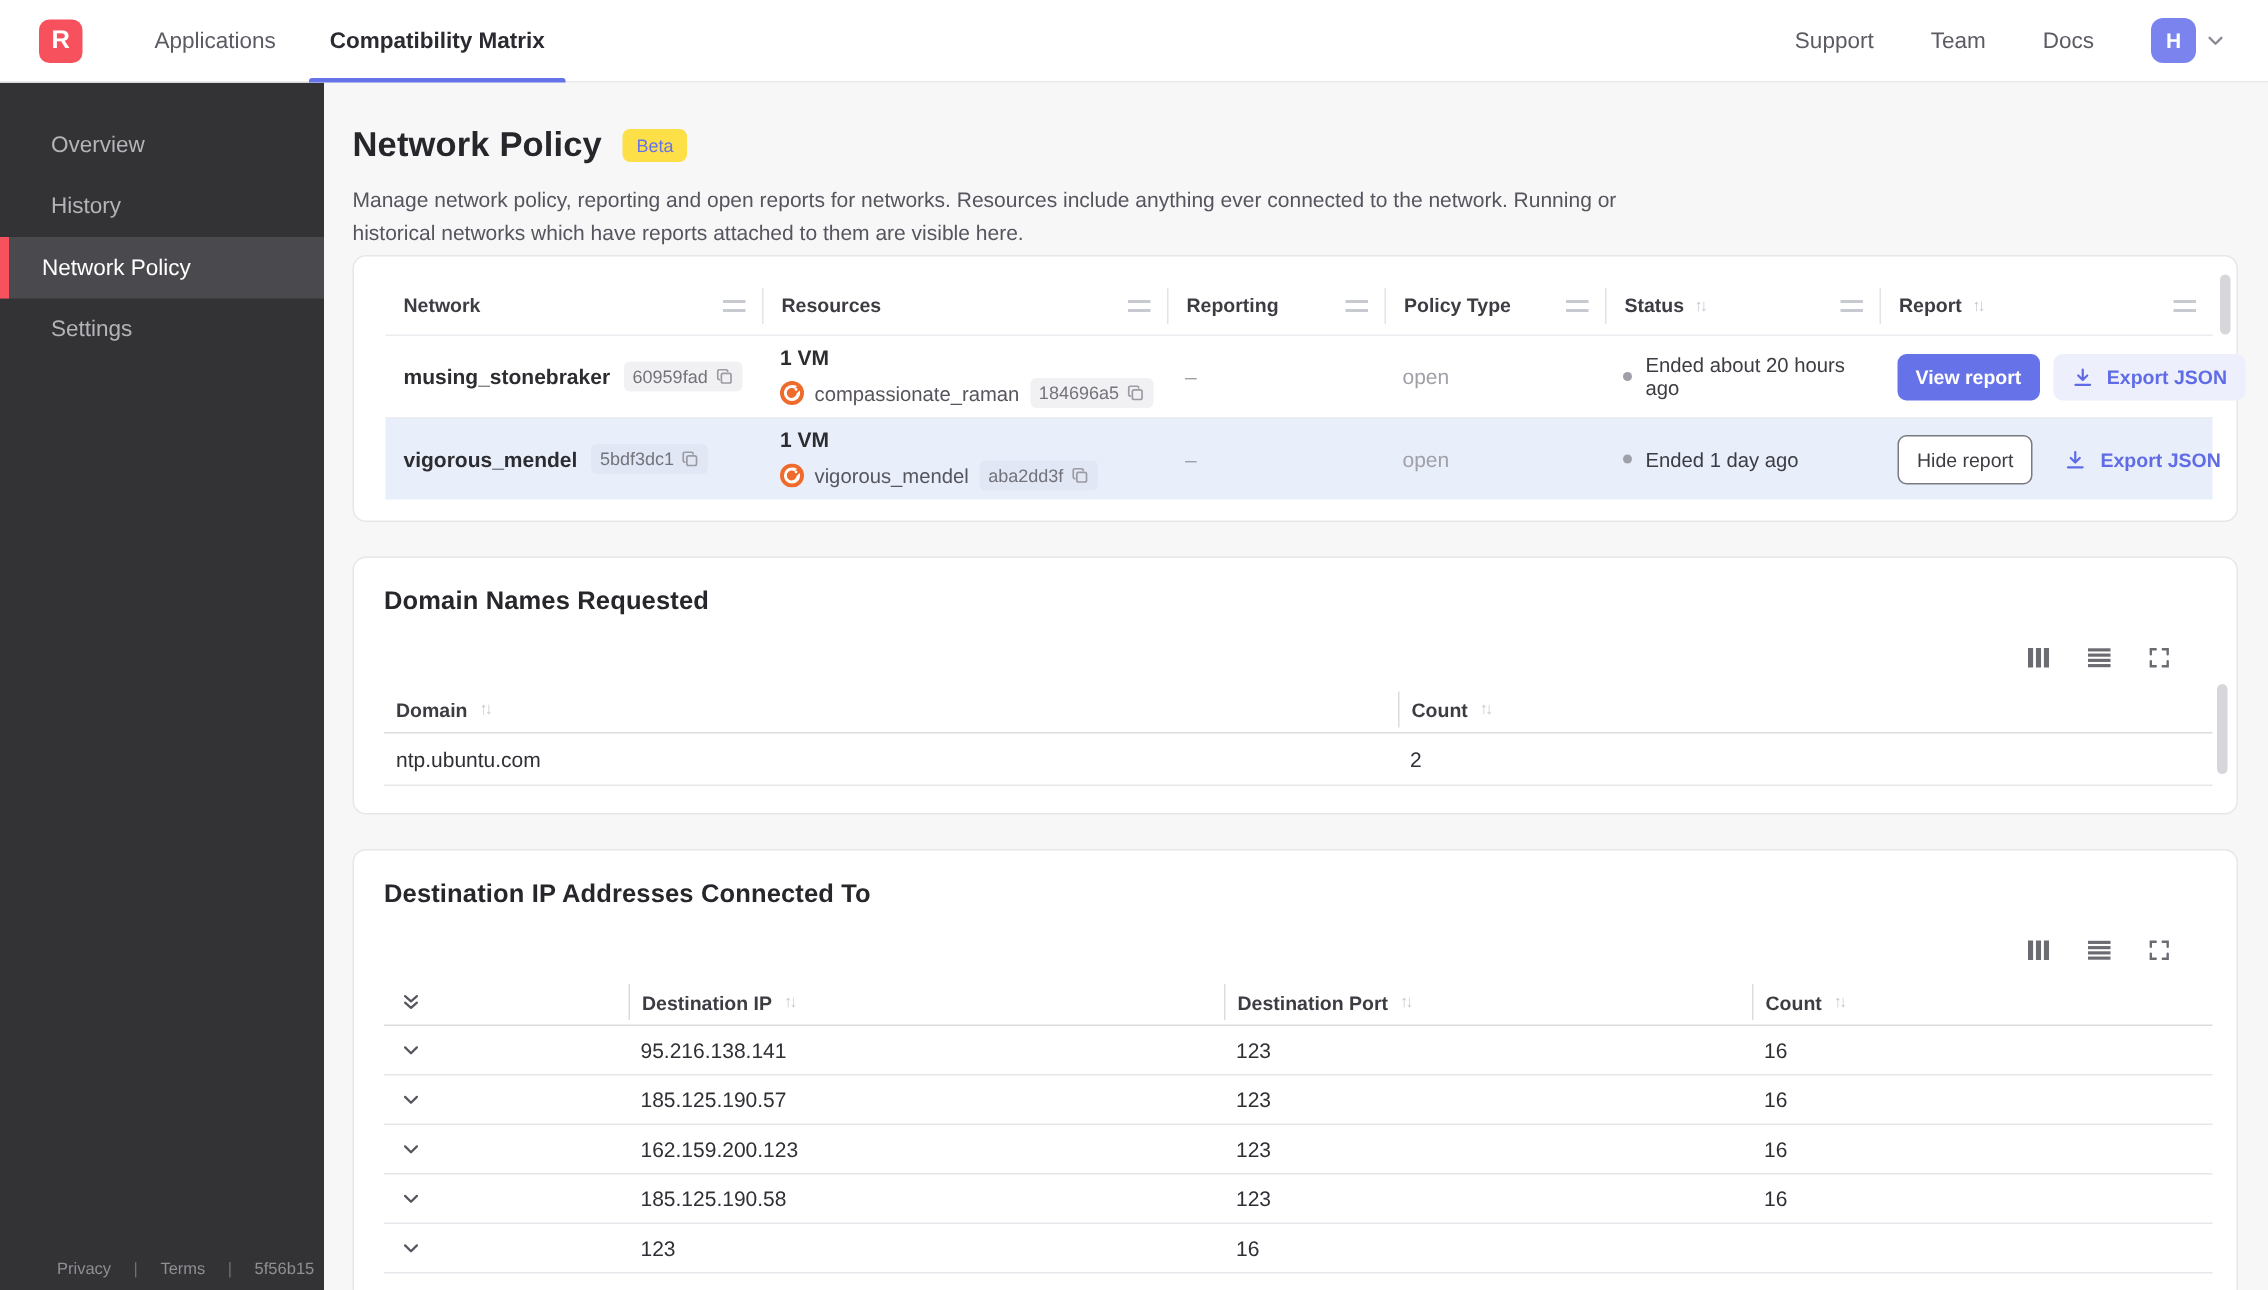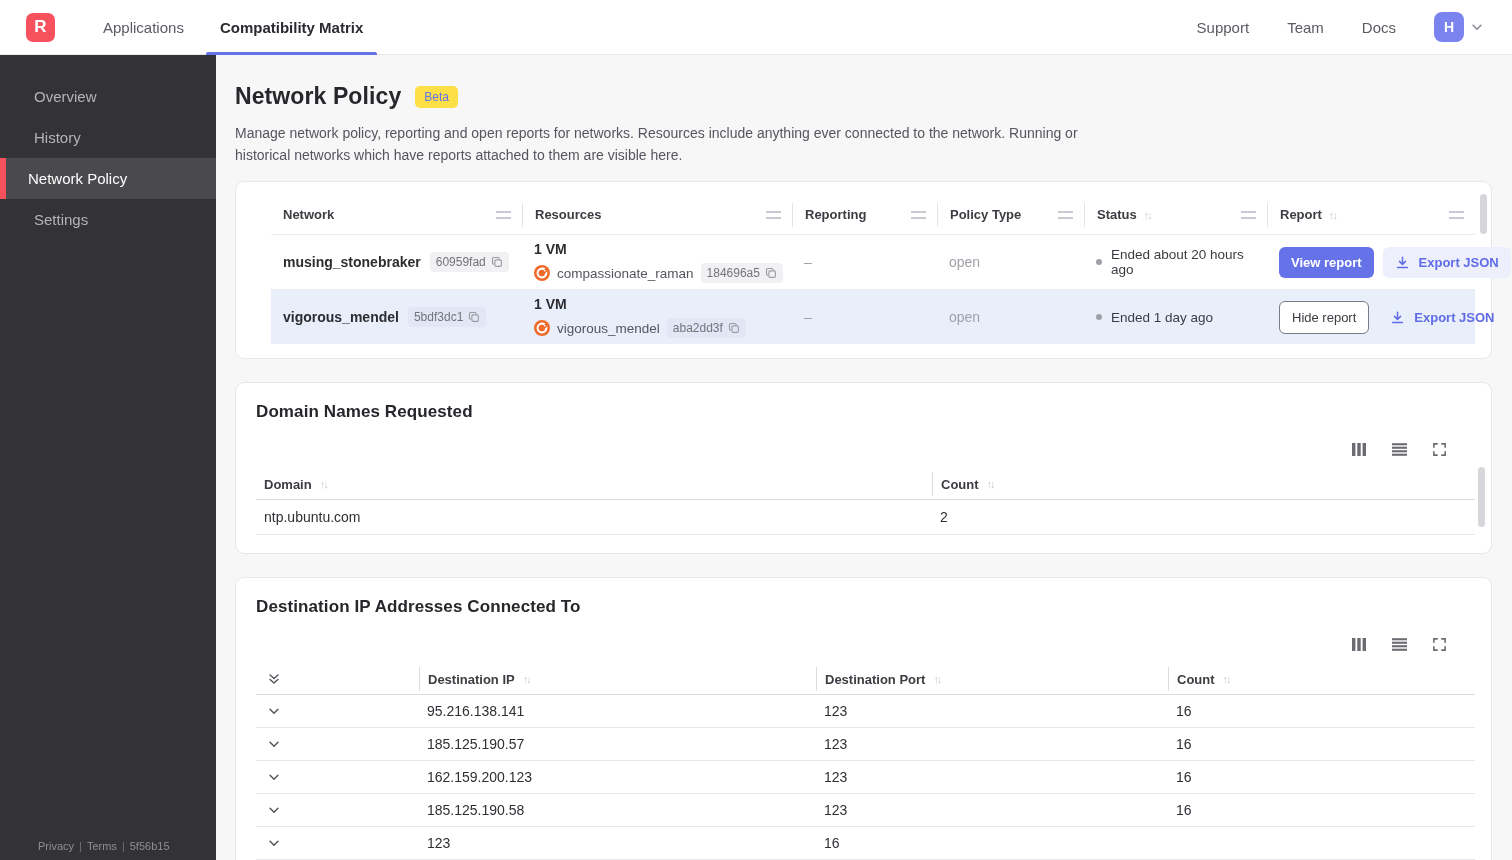--- a/index.html
+++ b/index.html
@@ -16,34 +16,34 @@
   .nav-right { display:flex; align-items:center; gap:38px; font-size:15px; color:#5b5b63; }
   .nav-link { cursor:pointer; }
   .avatar-wrap { display:flex; align-items:center; gap:6px; cursor:pointer; }
   .avatar { width:30px; height:30px; border-radius:8px; background:#7b84ee; color:#fff; font-size:14px; font-weight:700; display:flex; align-items:center; justify-content:center; }
 
   
   .shell { display:flex; height:805px; }
   .sidebar { width:216px; background:#333336; position:relative; flex-shrink:0; padding-top:21px; }
   .side-item { height:41px; display:flex; align-items:center; padding-left:28px; font-size:15px; color:#b4b4b8; cursor:pointer; border-left:6px solid transparent; }
   .side-item.active { background:#4a4a4e; color:#fff; border-left-color:#f6515c; padding-left:22px; }
-  .side-footer { position:absolute; bottom:8px; left:0; width:100%; padding-left:38px; display:flex; align-items:flex-start; gap:5px; font-size:11px; color:#8e8e93; }
+  .side-footer { position:absolute; bottom:8px; left:0; width:100%; padding-left:38px; display:flex; align-items:flex-start; gap:15px; font-size:11px; color:#8e8e93; }
   .side-footer .sep { color:#6e6e73; }
 
   .main { flex:1; overflow:hidden; padding:0 20px 0 19px; }
 
   
   .page-head { margin-top:28px; display:flex; align-items:center; gap:14px; }
   .page-title { font-size:23px; font-weight:700; color:#26262b; letter-spacing:.1px; }
   .beta-badge { background:#fde047; color:#6673e8; font-size:12px; padding:4px 9px; border-radius:5px; }
   .page-desc { margin-top:13px; font-size:14px; line-height:1.55; color:#55555e; max-width:880px; }
 
   
   .card { background:#fff; border:1px solid #e7e7eb; border-radius:9px; position:relative; }
-  .card.networks { margin-top:15px; padding:13px 16px 14px 35px; }
+  .card.networks { margin-top:4px; padding:13px 16px 14px 21px; }
   .card.block { margin-top:23px; padding:19px 16px 18px 20px; }
 
   
   .ntable { width:100%; }
   .ntable-head { display:grid; grid-template-columns:251px 270px 145px 147px 183px 1fr; height:39px; align-items:center; }
   .hcell { display:flex; align-items:center; justify-content:space-between; height:24px; padding:0 11px 0 12px; font-size:13px; font-weight:700; color:#3c3c43; }
   .hcell + .hcell { border-left:1px solid #e4e4e8; }
   .hcell .hl { display:flex; align-items:center; gap:7px; }
   .drag-icon { width:15px; height:8px; border-top:2px solid #c7cad0; border-bottom:2px solid #c7cad0; cursor:grab; }
   .sort-icon { color:#c7cad0; font-size:11px; letter-spacing:-2px; cursor:pointer; }

